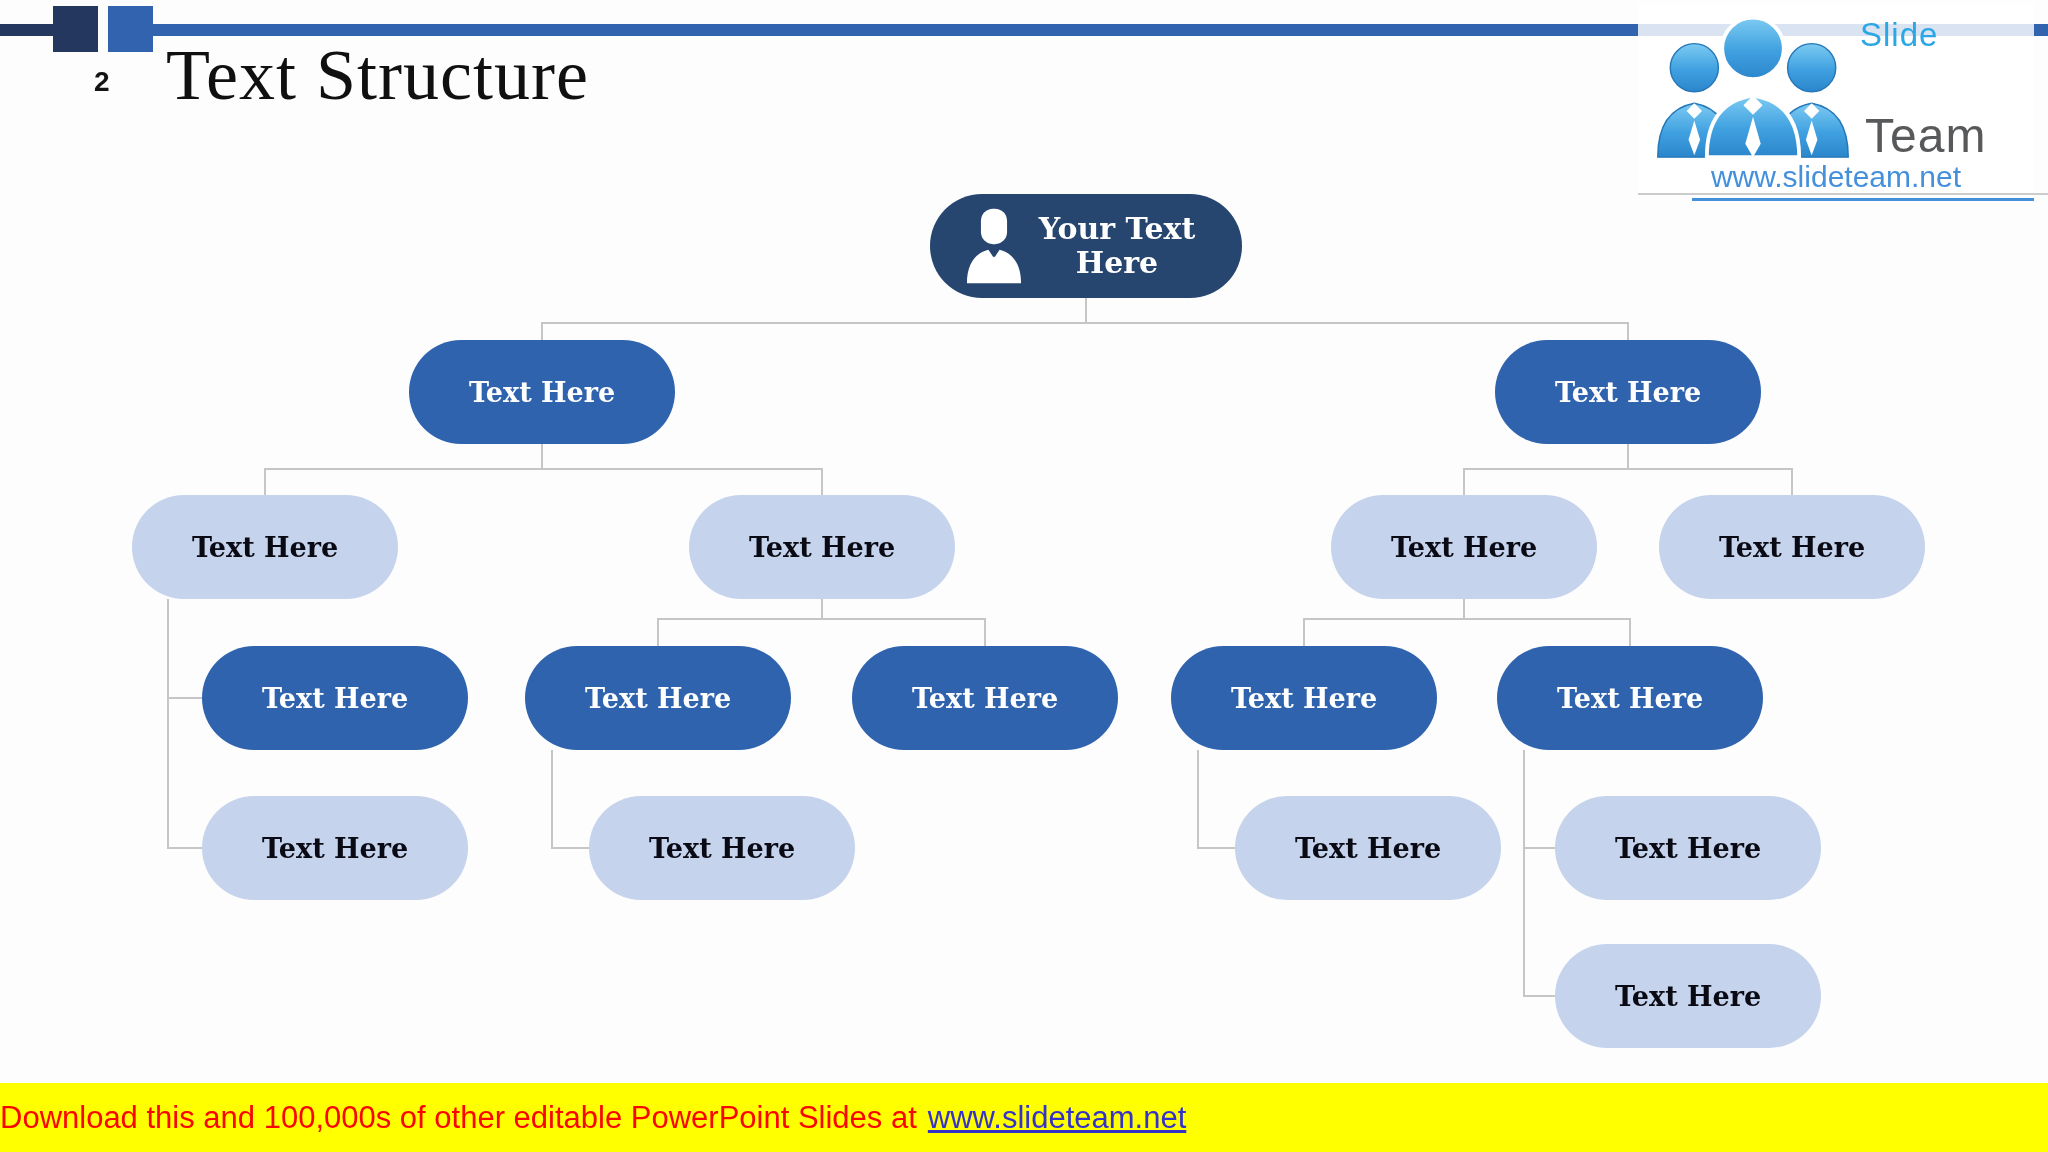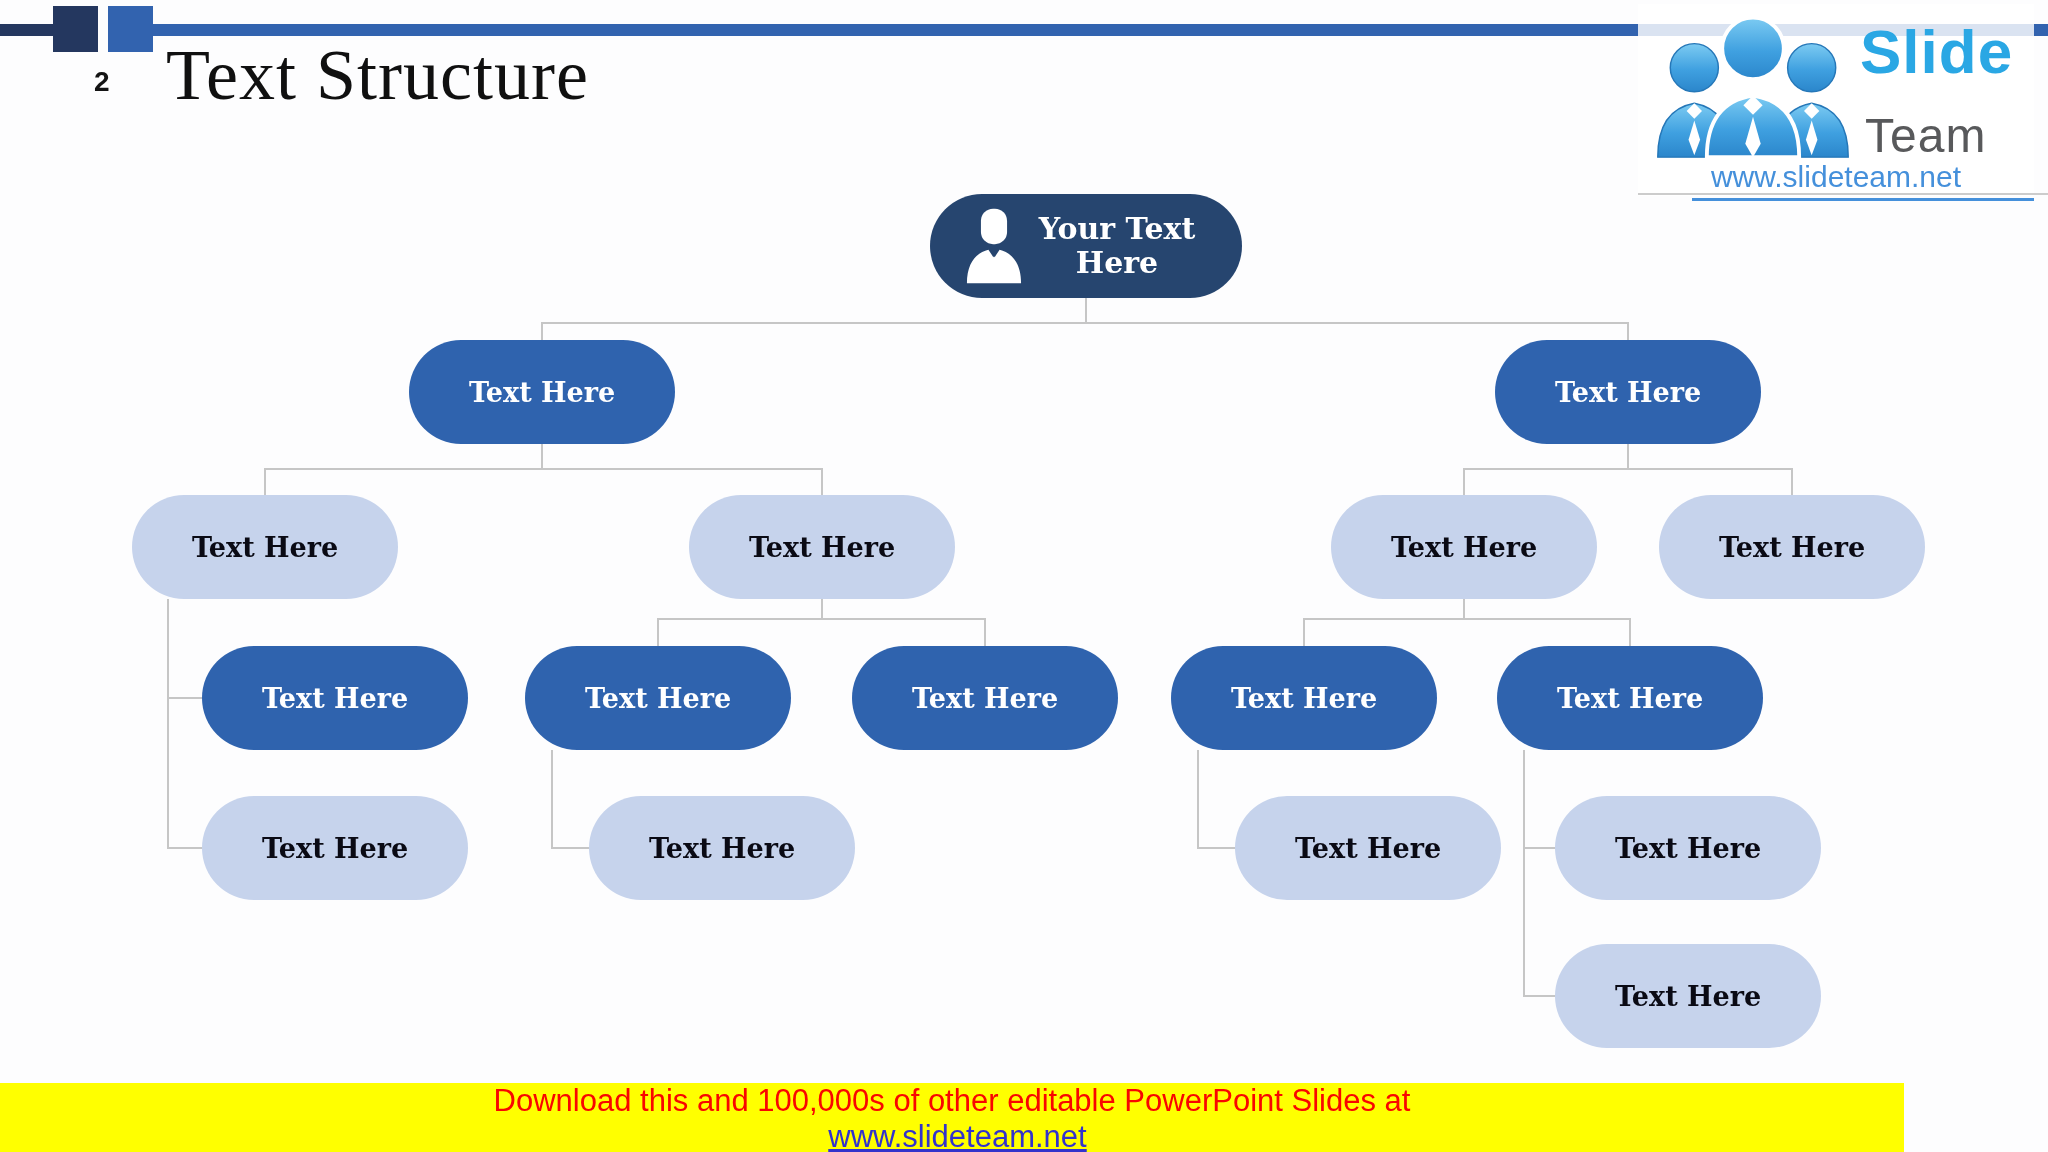--- a/index.html
+++ b/index.html
@@ -18,21 +18,21 @@
   .title{
     position:absolute;left:166px;top:34px;font-family:"Liberation Serif", serif;
     font-size:72px;color:#101010;letter-spacing:1px;white-space:nowrap;
   }
   
   .logo-box{
     position:absolute;left:1638px;top:4px;width:396px;height:192px;
     background:rgba(255,255,255,0.82);z-index:5;
   }
   .logo-people{position:absolute;left:14px;top:8px;width:202px;height:146px;}
-  .brand-slide{position:absolute;left:222px;top:12px;font-size:62px;font-weight:bold;
+  .brand-slide{position:absolute;left:222px;top:12px;font-size:33px;font-weight:normal;
     letter-spacing:1px;color:var(--logo-slide-blue,#2AA7E4);}
   .brand-team{position:absolute;left:227px;top:104px;font-size:48px;font-weight:normal;
     letter-spacing:1px;color:var(--logo-team-gray,#58595B);}
   .logo-url{position:absolute;left:44px;top:156px;width:308px;text-align:center;
     font-size:30px;color:var(--logo-url-blue,#4590DB);}
   .logo-gray-line{position:absolute;left:1638px;top:193px;width:410px;height:2px;background:#cccccc;z-index:6;}
   .url-underline{position:absolute;left:1692px;top:198px;width:342px;height:3px;
     background:var(--logo-url-blue,#4590DB);z-index:6;}
   
   .line{position:absolute;background:var(--connector-gray,#C6C6C6);z-index:1;}
@@ -46,24 +46,24 @@
   .node.blue{background:var(--accent-blue,#2F63AE);color:#ffffff;}
   .node.light{background:var(--accent-light-blue,#C6D3EC);color:#0a0a14;}
   .node.dark{
     background:var(--accent-dark-navy,#26456F);color:#ffffff;
     width:312px;font-size:30px;line-height:1.12;
   }
   .node.dark .person-wrap{flex:0 0 auto;width:56px;height:76px;margin-left:6px;}
   .node.dark .root-label{width:190px;}
   
   .banner{
-    position:absolute;left:0;top:1083px;width:1904px;height:69px;
+    position:absolute;left:0;top:1083px;width:2048px;height:69px;
     background:var(--banner-yellow,#FFFF00);
-    display:flex;align-items:center;justify-content:space-between;
-    font-size:31px;color:var(--banner-red,#F90600);white-space:nowrap;flex-direction:column;
+    display:flex;align-items:center;justify-content:flex-start;
+    font-size:31px;color:var(--banner-red,#F90600);white-space:nowrap;
   }
   .banner-link{color:var(--banner-link-blue,#3333CC);text-decoration:underline;margin-left:11px;cursor:pointer;}
 </style>
 </head>
 <body>
 
 <div id="slide">
 
   <div class="stripe dark"></div>
   <div class="stripe blue"></div>

